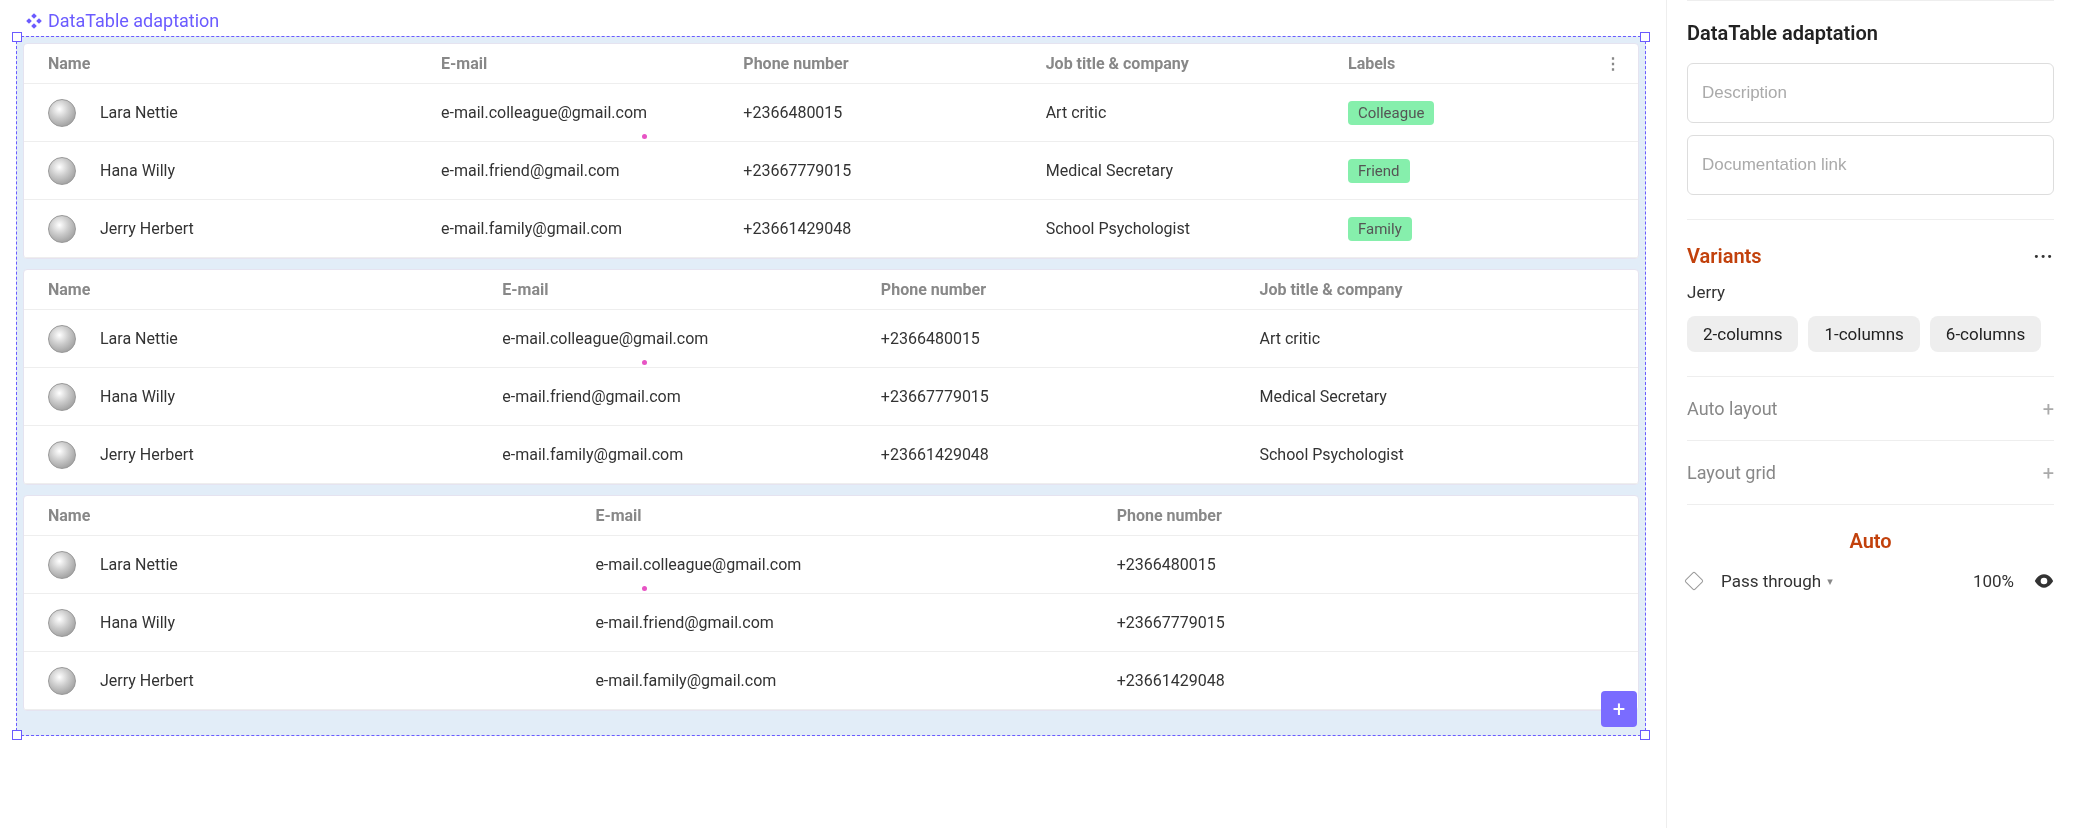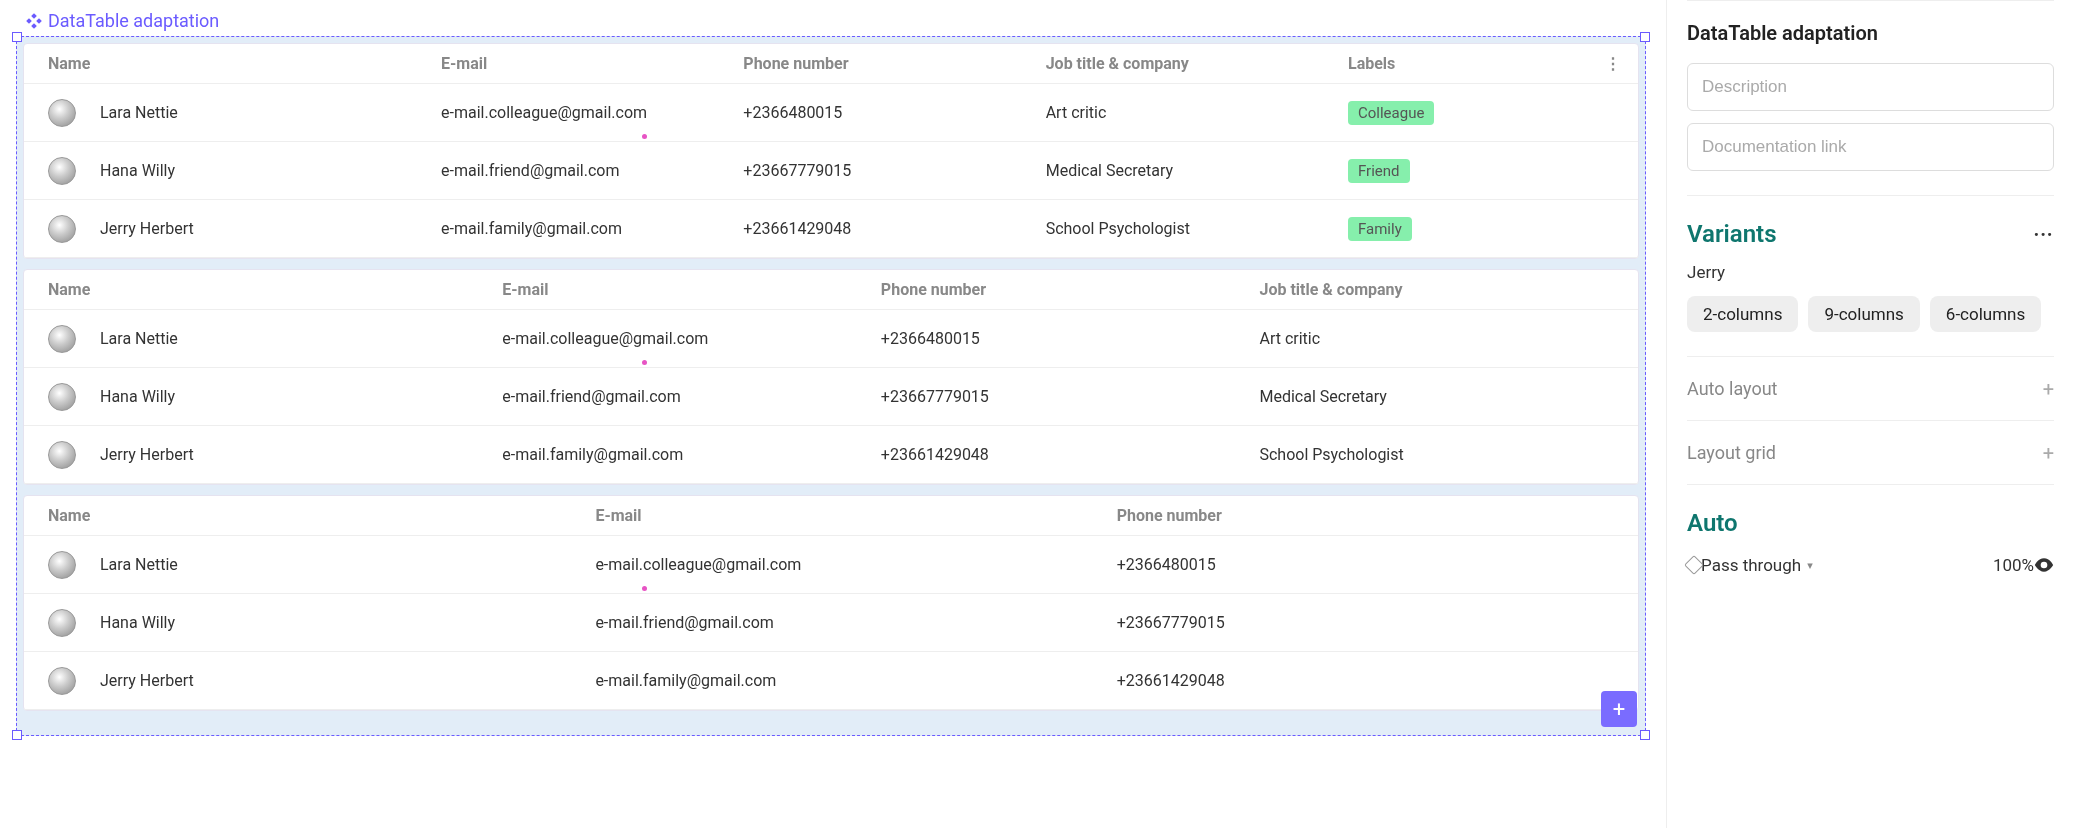--- a/index.html
+++ b/index.html
@@ -128,38 +128,39 @@
   padding: 24px 0;
 }
 .panel-title {
   font-size: 20px;
   font-weight: 600;
   color: #222;
   margin-bottom: 18px;
 }
 .panel input[type=text] {
   width: 100%;
-  height: 48px;
+  height: 60px;
   border: 1px solid #ddd;
   border-radius: 6px;
   padding: 12px 14px;
   font-size: 17px;
   color: #888;
   margin-bottom: 12px;
 }
 .panel input[type=text]::placeholder { color: #aaa; }
 .panel-row {
   display: flex;
   justify-content: space-between;
   align-items: center;
 }
 .panel-heading {
-  font-size: 24px;
+  font-size: 20px;
   font-weight: 600;
-  color: #0f766e;
+  color: #c2410c;
+  text-align: center;
 }
 .panel-sub {
   font-size: 17px;
   color: #333;
   margin-top: 14px;
 }
 .variant-chips {
   display: flex;
   flex-wrap: wrap;
   gap: 10px;
@@ -179,20 +180,21 @@
   align-items: center;
   height: 64px;
   border-bottom: 1px solid #eee;
   font-size: 18px;
   color: #888;
 }
 .plus-ico { color: #aaa; font-size: 20px; }
 .layer-row {
   display: flex;
   align-items: center;
+  gap: 20px;
   margin-top: 18px;
   font-size: 17px;
 }
 .blend-ico {
   width: 14px; height: 14px;
   border: 1.5px solid #999;
   transform: rotate(45deg);
   border-radius: 2px;
 }
 .opacity-val { margin-left: auto; }
@@ -357,21 +359,21 @@
   </div>
 
   <div class="panel-section">
     <div class="panel-row">
       <div class="panel-heading">Variants</div>
       <div class="more-dots">•••</div>
     </div>
     <div class="panel-sub">Jerry</div>
     <div class="variant-chips">
       <div class="chip">2-columns</div>
-      <div class="chip">9-columns</div>
+      <div class="chip">1-columns</div>
       <div class="chip">6-columns</div>
     </div>
   </div>
 
   <div class="panel-collapsed">
     <span>Auto layout</span>
     <span class="plus-ico">+</span>
   </div>
 
   <div class="panel-collapsed">

